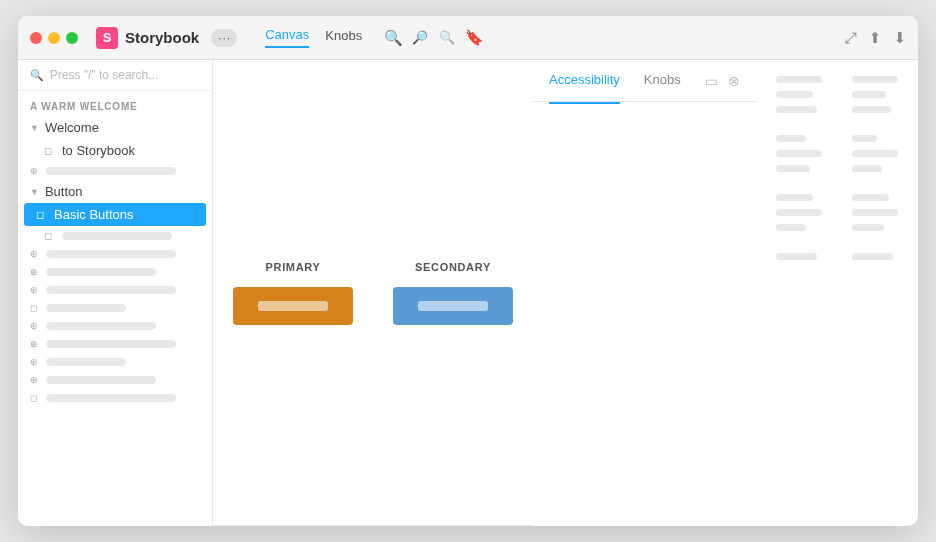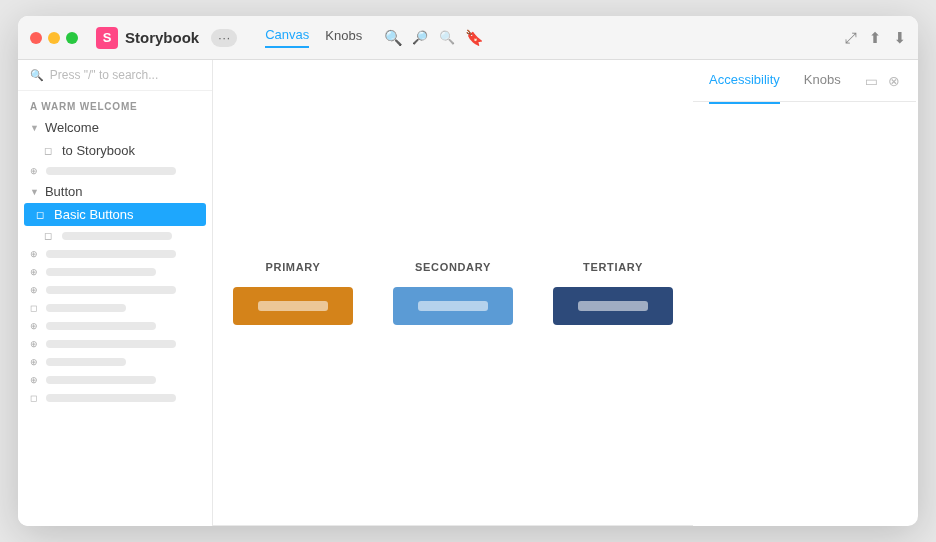--- a/index.html
+++ b/index.html
@@ -430,26 +430,20 @@
           <button class="demo-button btn-primary">
             <div class="demo-button-inner"></div>
           </button>
         </div>
         <div class="button-group">
           <span class="button-label">SECONDARY</span>
           <button class="demo-button btn-secondary">
             <div class="demo-button-inner"></div>
           </button>
         </div>
-        <div class="button-group">
-          <span class="button-label">TERTIARY</span>
-          <button class="demo-button btn-tertiary">
-            <div class="demo-button-inner"></div>
-          </button>
-        </div>
       </div>
 
       <div class="tabs-bar">
         <span class="tab active">Accessibility</span>
         <span class="tab">Knobs</span>
         <div class="tabs-right">
           <span class="tabs-right-icon">▭</span>
           <span class="tabs-right-icon">⊗</span>
         </div>
       </div>

